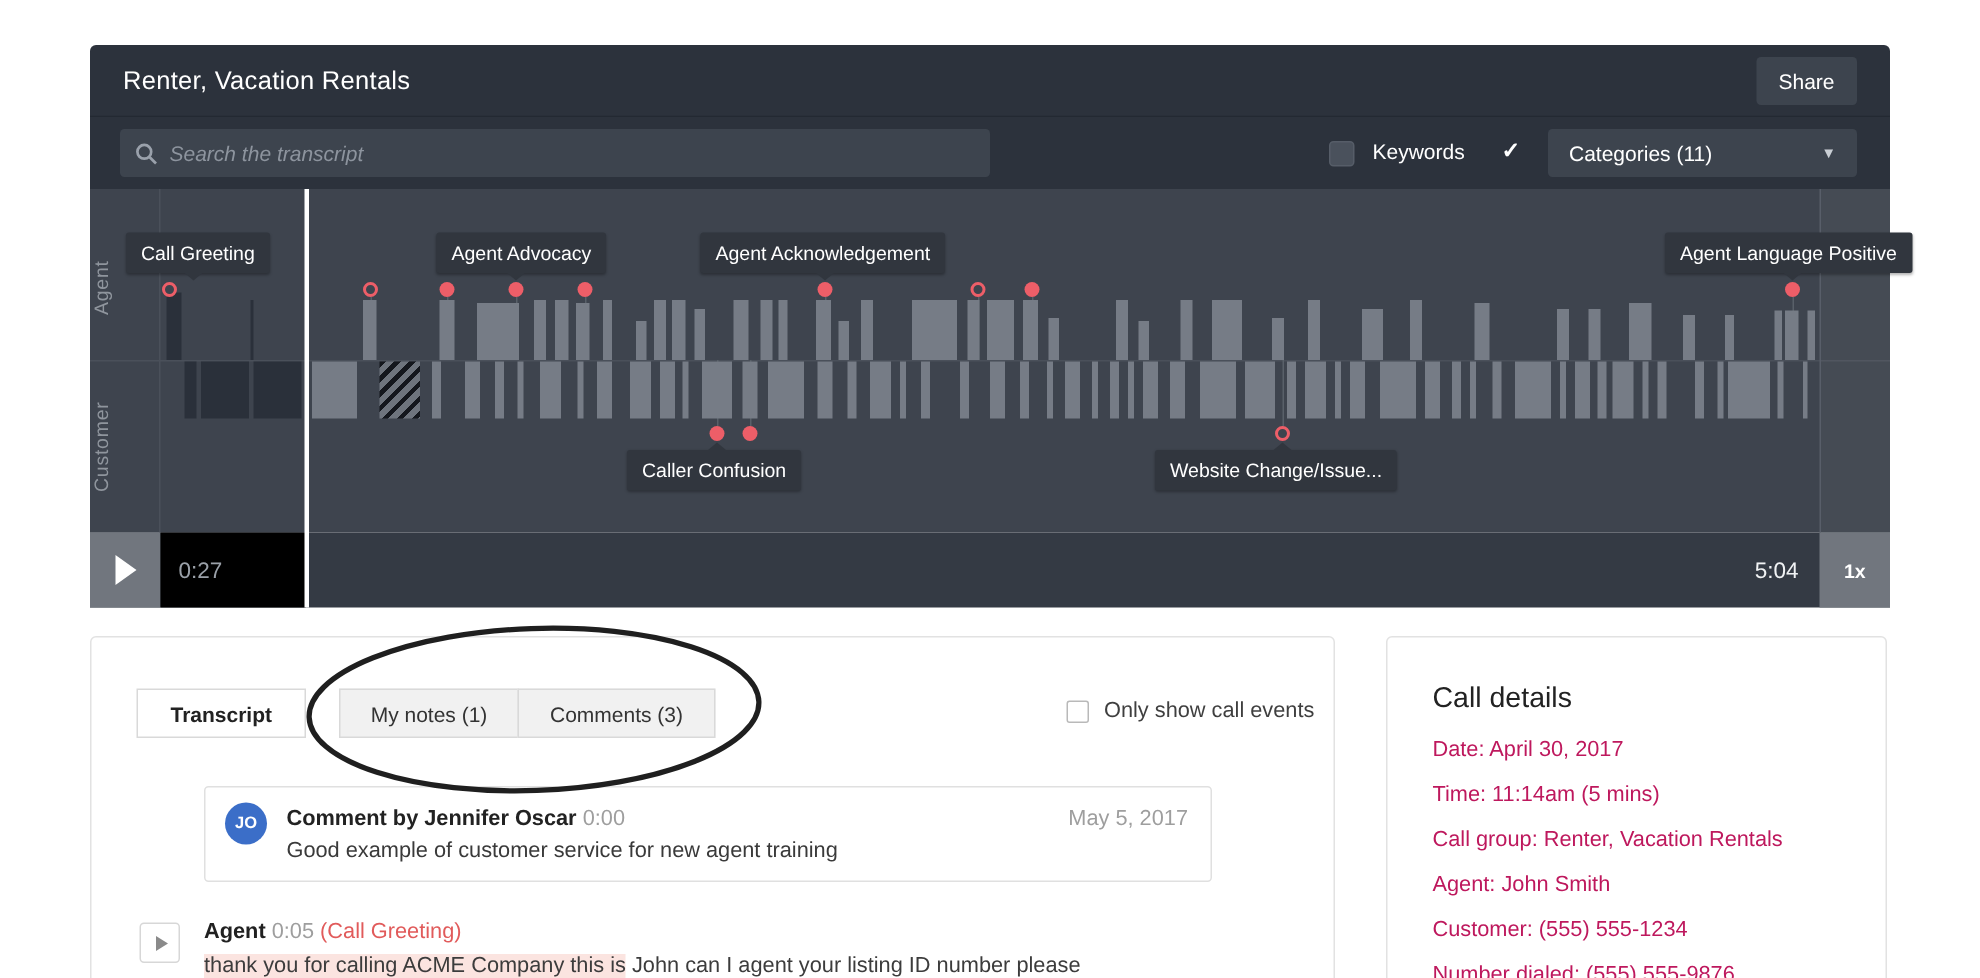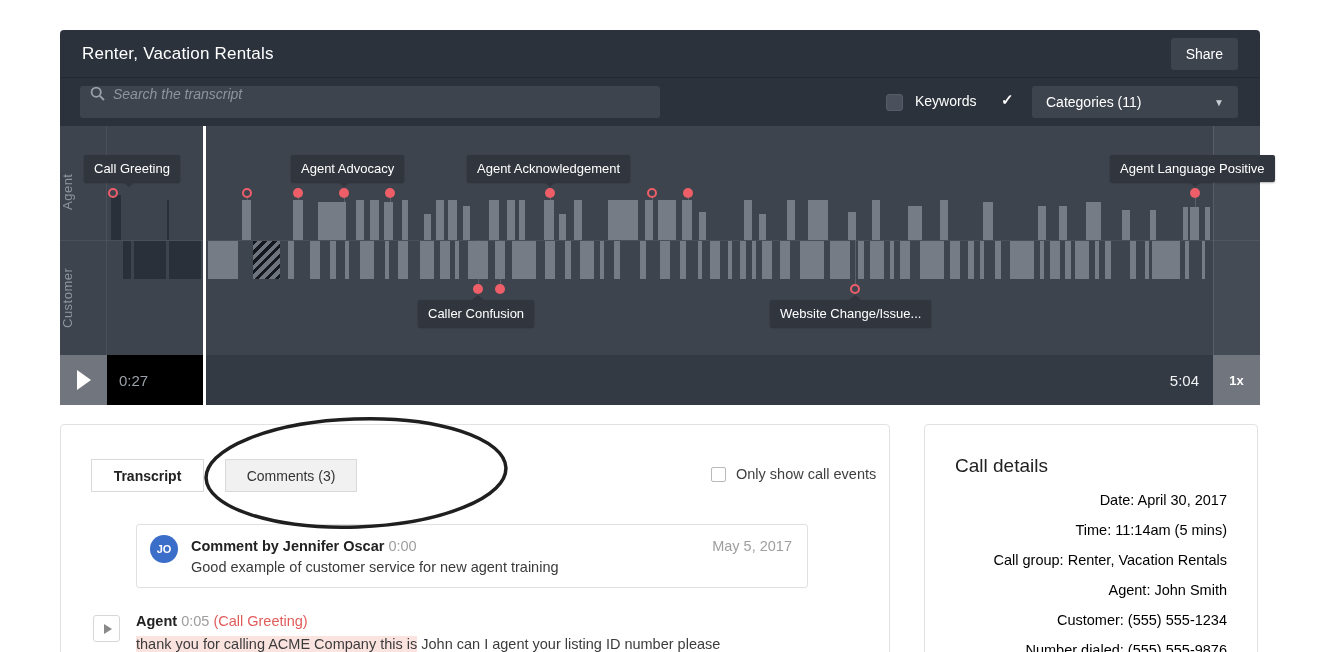--- a/index.html
+++ b/index.html
@@ -12,21 +12,21 @@
   .hdr { position:relative; height:48px; background:#2c323c; border-radius:4px 4px 0 0;
          display:flex; align-items:center; padding:0 22px;
          border-bottom:1px solid #232932; }
   .hdr-title { color:#fff; font-size:17px; font-weight:500; letter-spacing:.2px; }
   .share-btn { position:absolute; right:22px; top:8px; background:#3d444e; color:#fff;
                font-size:14px; font-weight:500; padding:8px 15px; border-radius:3px;
                border:none; cursor:pointer; }
 
   .controls { position:relative; height:48px; background:#2c323c; }
   .search-box { position:absolute; left:20px; top:8px; width:580px; height:32px;
-                background:#3d444e; border-radius:3px; display:flex; align-items:flex-start;
+                background:#3d444e; border-radius:3px; display:flex; align-items:center;
                 padding:0 10px; }
   .search-box svg { flex:0 0 auto; }
   .search-input { background:transparent; border:none; outline:none; color:#c7ccd3;
                   font-style:italic; font-size:14px; margin-left:8px; width:100%;
                   font-family:"Liberation Sans", sans-serif; }
   .search-input::placeholder { color:#8d949e; }
   .kw-check { position:absolute; left:826px; top:16px; width:17px; height:17px;
               background:#4a515c; border:1px solid #565d68; border-radius:3px; cursor:pointer; }
   .kw-label { position:absolute; left:855px; top:15px; color:#fff; font-size:14px; }
   .cat-check { position:absolute; left:941px; top:13px; color:#fff; font-size:15px;
@@ -119,21 +119,21 @@
   .entry-text { margin-left:16px; }
   .entry-head { font-size:14.5px; }
   .spk { font-weight:bold; color:#212121; }
   .t-gray { color:#9e9e9e; }
   .t-red { color:#e15b5b; }
   .entry-body { margin-top:6px; font-size:14.5px; color:#3c3c3c; line-height:18px; }
   .hl { background:#fbe4e0; }
 
   .details-inner { padding:30px 30px 0 30px; }
   .details-h { font-size:19px; font-weight:normal; color:#222; }
-  .detail-row { margin-top:12px; font-size:14.5px; color:#000000; line-height:18px;text-align:right; }
+  .detail-row { margin-top:12px; font-size:14.5px; color:#be185d; line-height:18px; }
   .detail-row:first-of-type { margin-top:14px; }
 
   .ellipse-svg { position:absolute; left:200px; top:412px; width:312px; height:124px;
                  pointer-events:none; z-index:20; }
 </style>
 </head>
 <body>
 
 <div class="page">
 
@@ -309,20 +309,21 @@
         <span class="elapsed-time">0:27</span>
       </div>
       <div class="duration">5:04</div>
       <button class="speed-btn">1x</button>
     </div>
   </div>
 
   <div class="card card-left">
     <div class="tabs">
       <div class="tab active">Transcript</div>
+      <div class="tab t2">My notes (1)</div>
       <div class="tab t3">Comments (3)</div>
     </div>
     <div class="only-show">
       <span class="box"></span>
       <span class="lbl">Only show call events</span>
     </div>
 
     <div class="comment-card">
       <div class="avatar">JO</div>
       <div class="cmt-line1">

